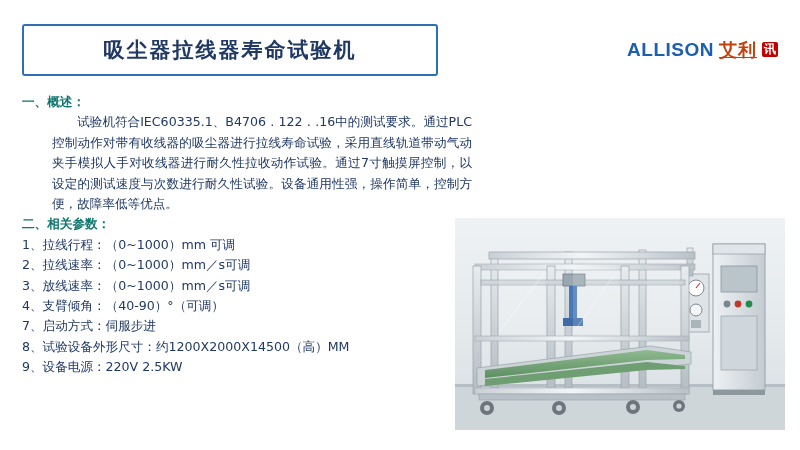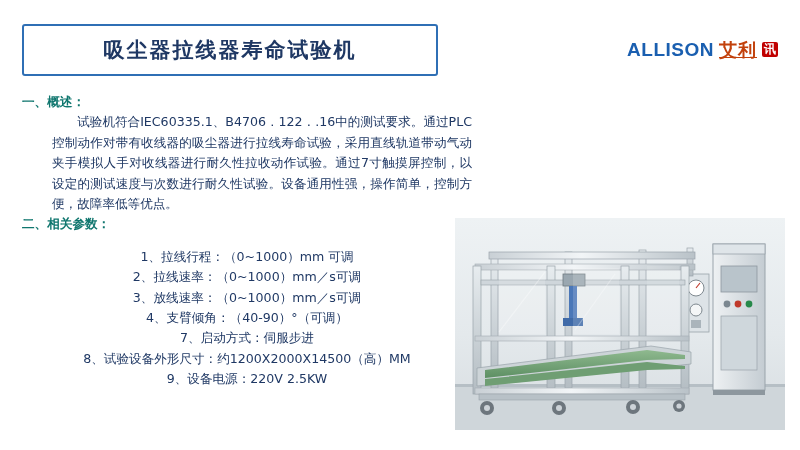--- a/index.html
+++ b/index.html
@@ -99,24 +99,23 @@
   }
   .para {
     text-align: justify;
     text-justify: inter-ideograph;
     margin-left: 30px;
   }
   .para-indent {
     text-indent: 2em;
   }
   .spec-list {
-    margin: 12px;
+    margin: 0;
     padding: 0;
     list-style: none;
-    text-align: center;
   }
   .spec-list li {
     white-space: nowrap;
   }
 
   
   .photo {
     position: absolute;
     left: 455px;
     top: 218px;

